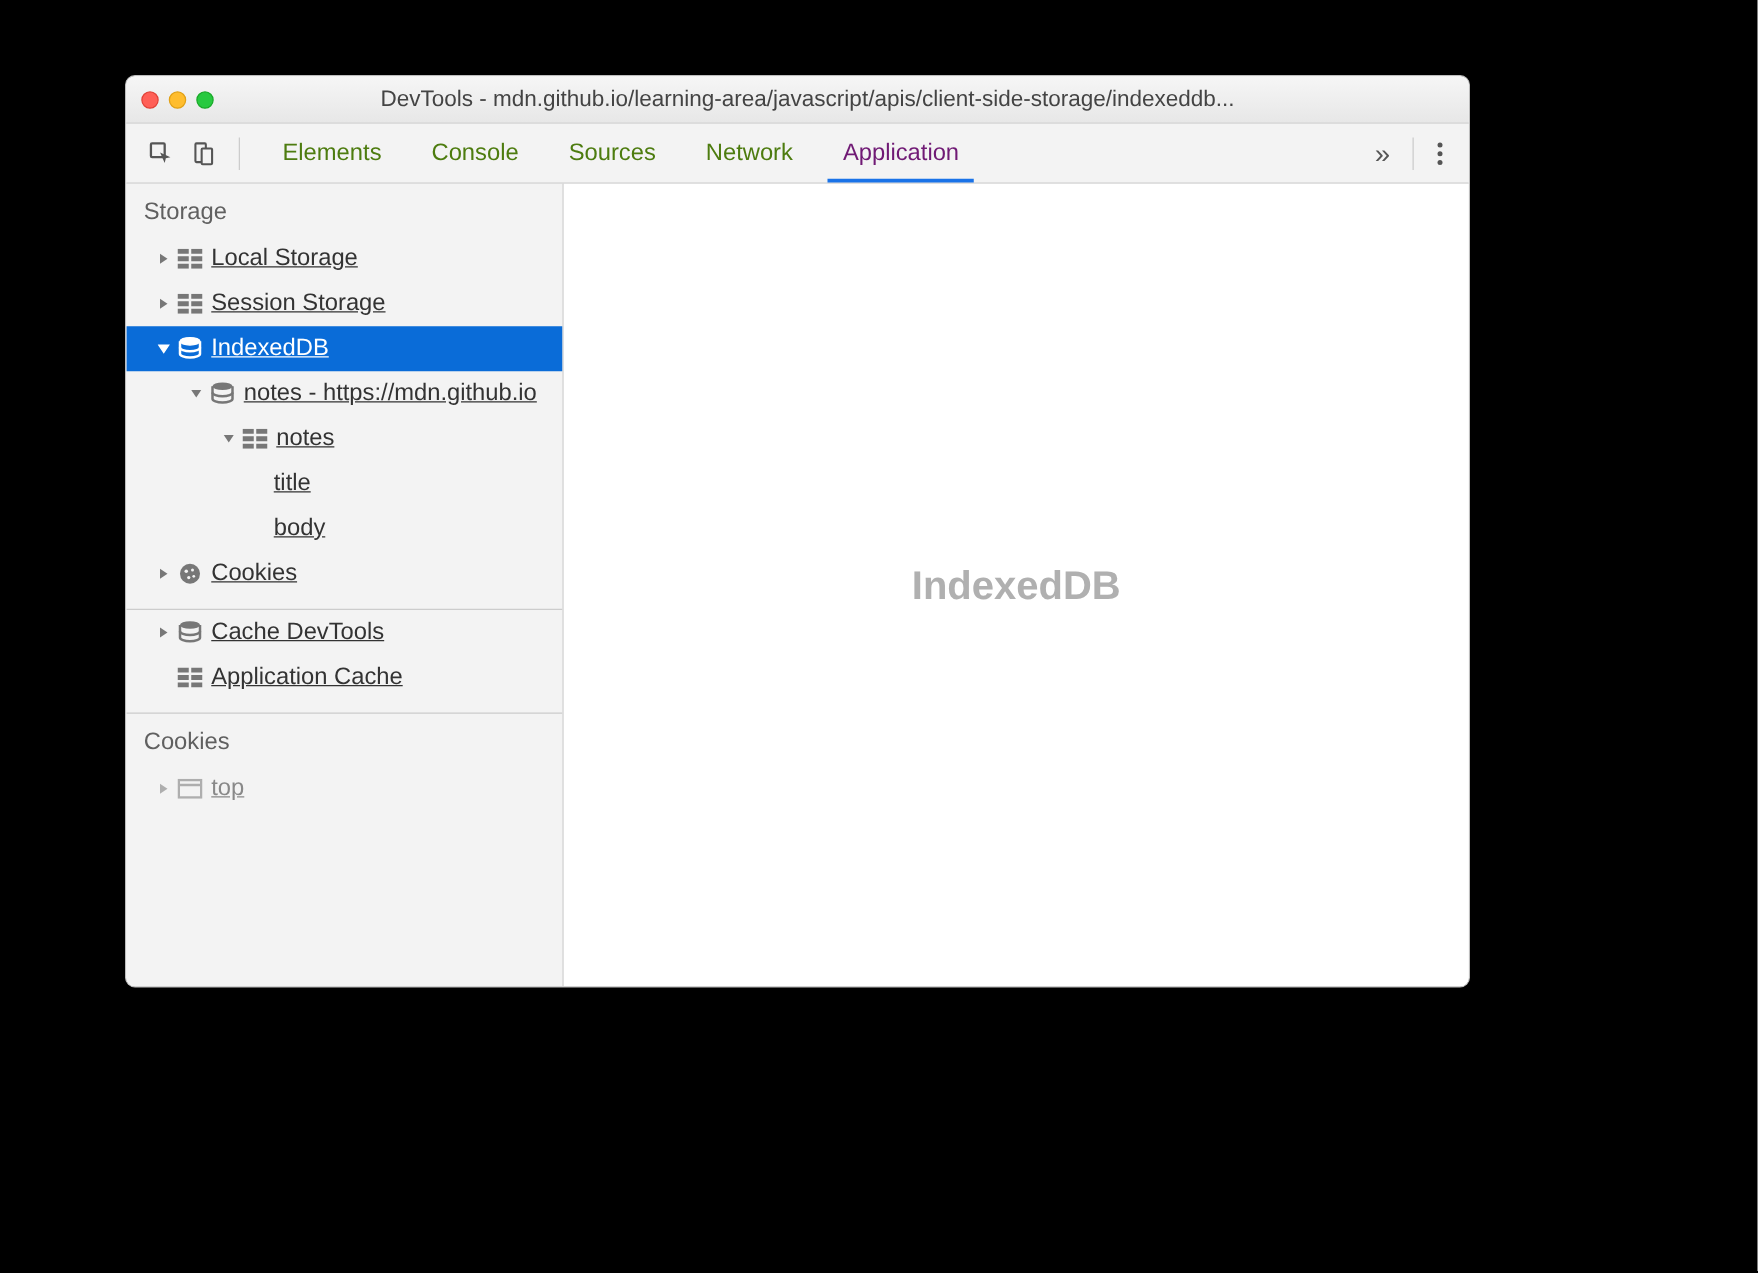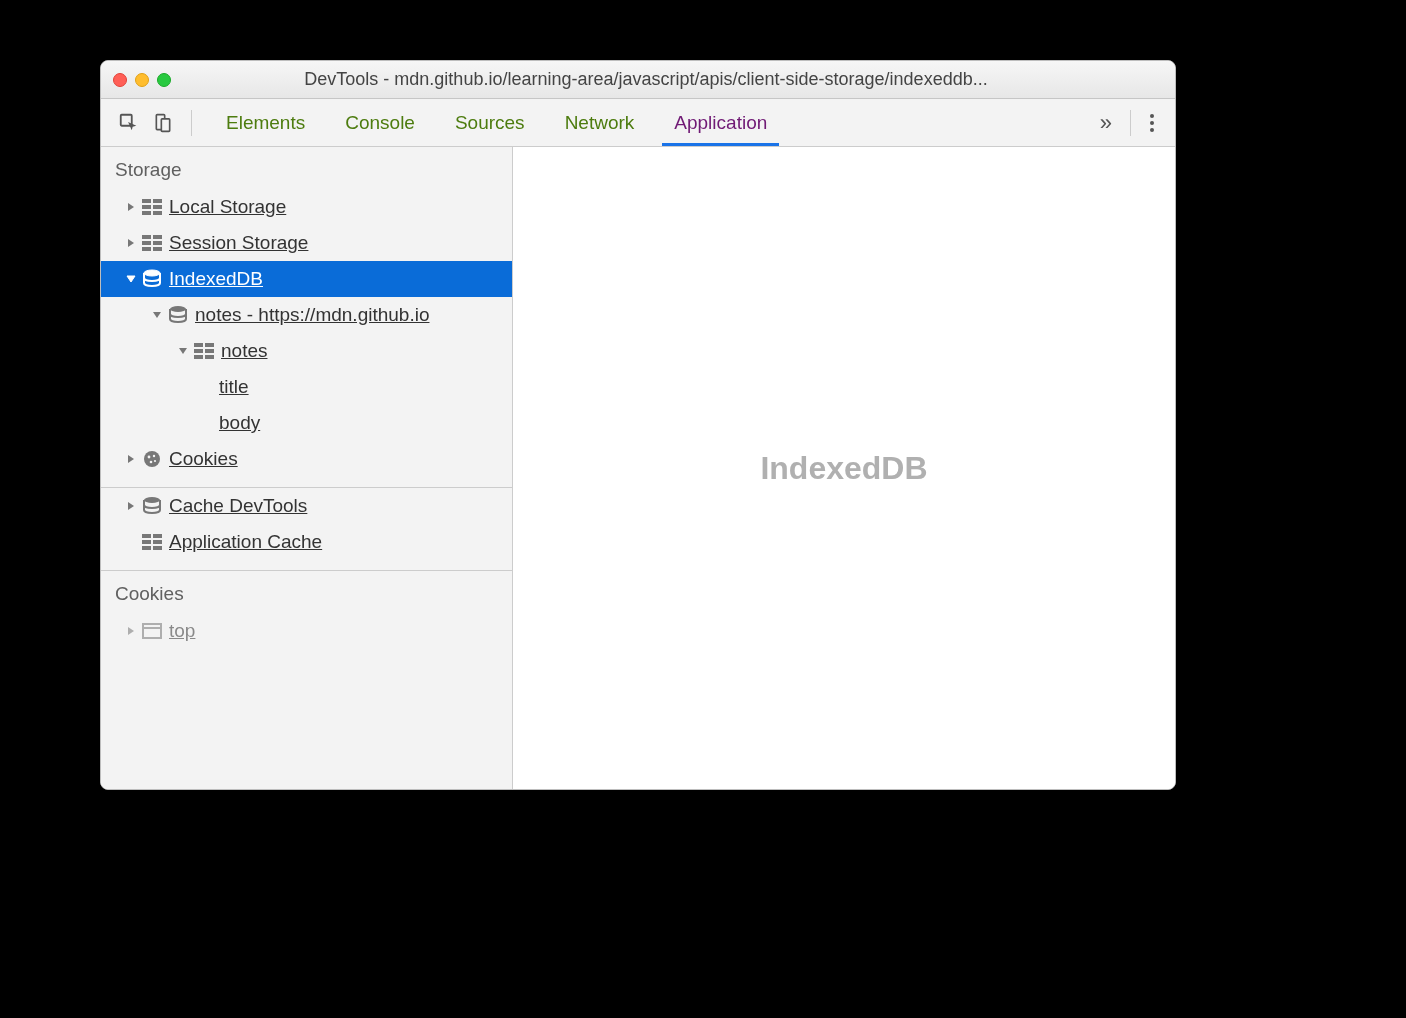--- a/index.html
+++ b/index.html
@@ -86,21 +86,21 @@
     background: #1a73e8;
   }
   .overflow { padding: 0 12px; font-size: 22px; color: #555; }
   .menu-dots { padding: 0 12px; font-size: 22px; color: #555; }
   .body {
     flex: 1;
     display: flex;
     min-height: 0;
   }
   .sidebar {
-    width: 412px;
+    width: 350px;
     background: #f3f3f3;
     border-right: 1px solid #ccc;
     overflow: hidden;
     font-size: 19px;
     color: #333;
   }
   .group-header {
     padding: 12px 14px 8px 14px;
     color: #606060;
     font-size: 19px;

